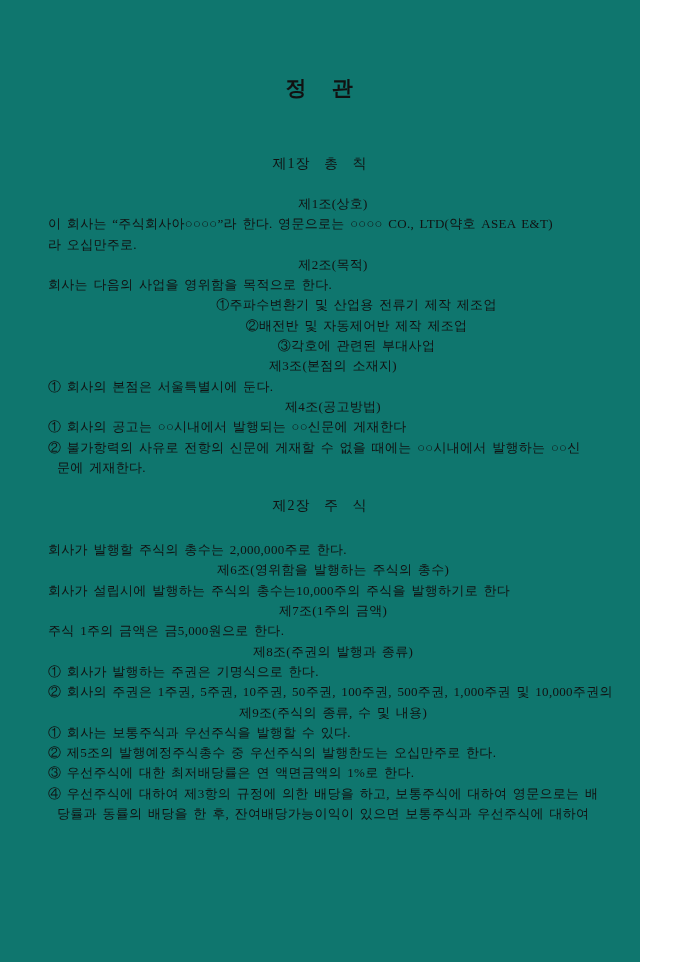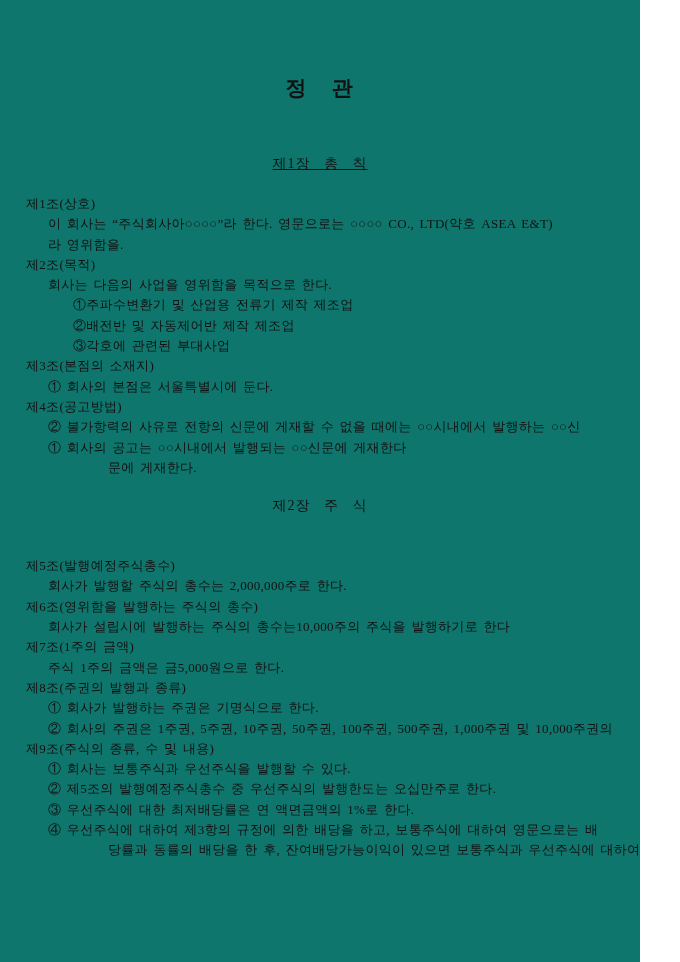--- a/index.html
+++ b/index.html
@@ -25,62 +25,61 @@
     line-height: 28px;
   }
   .chapter-heading {
     text-align: center;
     font-size: 14px;
     font-weight: normal;
     letter-spacing: 1px;
     word-spacing: 9px;
     line-height: 20px;
   }
-  .c0 .chapter-heading { margin-top: 52px; margin-bottom: 20px; text-decoration: underline; }
-  .c1 .chapter-heading { margin-top: 18px; margin-bottom: 40px; }
+  .c0 .chapter-heading { margin-top: 52px; margin-bottom: 20px; }
+  .c1 .chapter-heading { margin-top: 18px; margin-bottom: 24px; }
   .line {
     height: 20.3px;
     line-height: 20.3px;
     font-size: 13px;
     letter-spacing: 0.3px;
     word-spacing: 2px;
     white-space: nowrap;
     overflow: hidden;
   }
-  .t-article { padding-left: 26px; }
+  .t-article { padding-left: 26px; text-align: center; }
   .t-para    { padding-left: 48px; }
-  .t-sub     { padding-left: 73px; }
-  .t-cont    { padding-left: 108px; }
+  .t-sub     { padding-left: 73px; text-align: center; }
+  .t-cont    { padding-left: 57px; }
 </style>
 </head>
 <body>
 
 <div class="page">
   <div class="doc-title">정 관</div>
   <div>
       <div class="chapter c0">
         <div class="chapter-heading">제1장 총 칙</div>
         <div class="line t-article">제1조(상호)</div>
         <div class="line t-para">이 회사는 “주식회사아○○○○”라 한다. 영문으로는 ○○○○ CO., LTD(약호 ASEA E&amp;T)</div>
-        <div class="line t-para">라 영위함을.</div>
+        <div class="line t-para">라 오십만주로.</div>
         <div class="line t-article">제2조(목적)</div>
         <div class="line t-para">회사는 다음의 사업을 영위함을 목적으로 한다.</div>
         <div class="line t-sub">①주파수변환기 및 산업용 전류기 제작 제조업</div>
         <div class="line t-sub">②배전반 및 자동제어반 제작 제조업</div>
         <div class="line t-sub">③각호에 관련된 부대사업</div>
         <div class="line t-article">제3조(본점의 소재지)</div>
         <div class="line t-para">① 회사의 본점은 서울특별시에 둔다.</div>
         <div class="line t-article">제4조(공고방법)</div>
+        <div class="line t-para">① 회사의 공고는 ○○시내에서 발행되는 ○○신문에 게재한다</div>
         <div class="line t-para">② 불가항력의 사유로 전항의 신문에 게재할 수 없을 때에는 ○○시내에서 발행하는 ○○신</div>
-        <div class="line t-para">① 회사의 공고는 ○○시내에서 발행되는 ○○신문에 게재한다</div>
         <div class="line t-cont">문에 게재한다.</div>
       </div>
       <div class="chapter c1">
         <div class="chapter-heading">제2장 주 식</div>
-        <div class="line t-article">제5조(발행예정주식총수)</div>
         <div class="line t-para">회사가 발행할 주식의 총수는 2,000,000주로 한다.</div>
         <div class="line t-article">제6조(영위함을 발행하는 주식의 총수)</div>
         <div class="line t-para">회사가 설립시에 발행하는 주식의 총수는10,000주의 주식을 발행하기로 한다</div>
         <div class="line t-article">제7조(1주의 금액)</div>
         <div class="line t-para">주식 1주의 금액은 금5,000원으로 한다.</div>
         <div class="line t-article">제8조(주권의 발행과 종류)</div>
         <div class="line t-para">① 회사가 발행하는 주권은 기명식으로 한다.</div>
         <div class="line t-para">② 회사의 주권은 1주권, 5주권, 10주권, 50주권, 100주권, 500주권, 1,000주권 및 10,000주권의</div>
         <div class="line t-article">제9조(주식의 종류, 수 및 내용)</div>
         <div class="line t-para">① 회사는 보통주식과 우선주식을 발행할 수 있다.</div>

